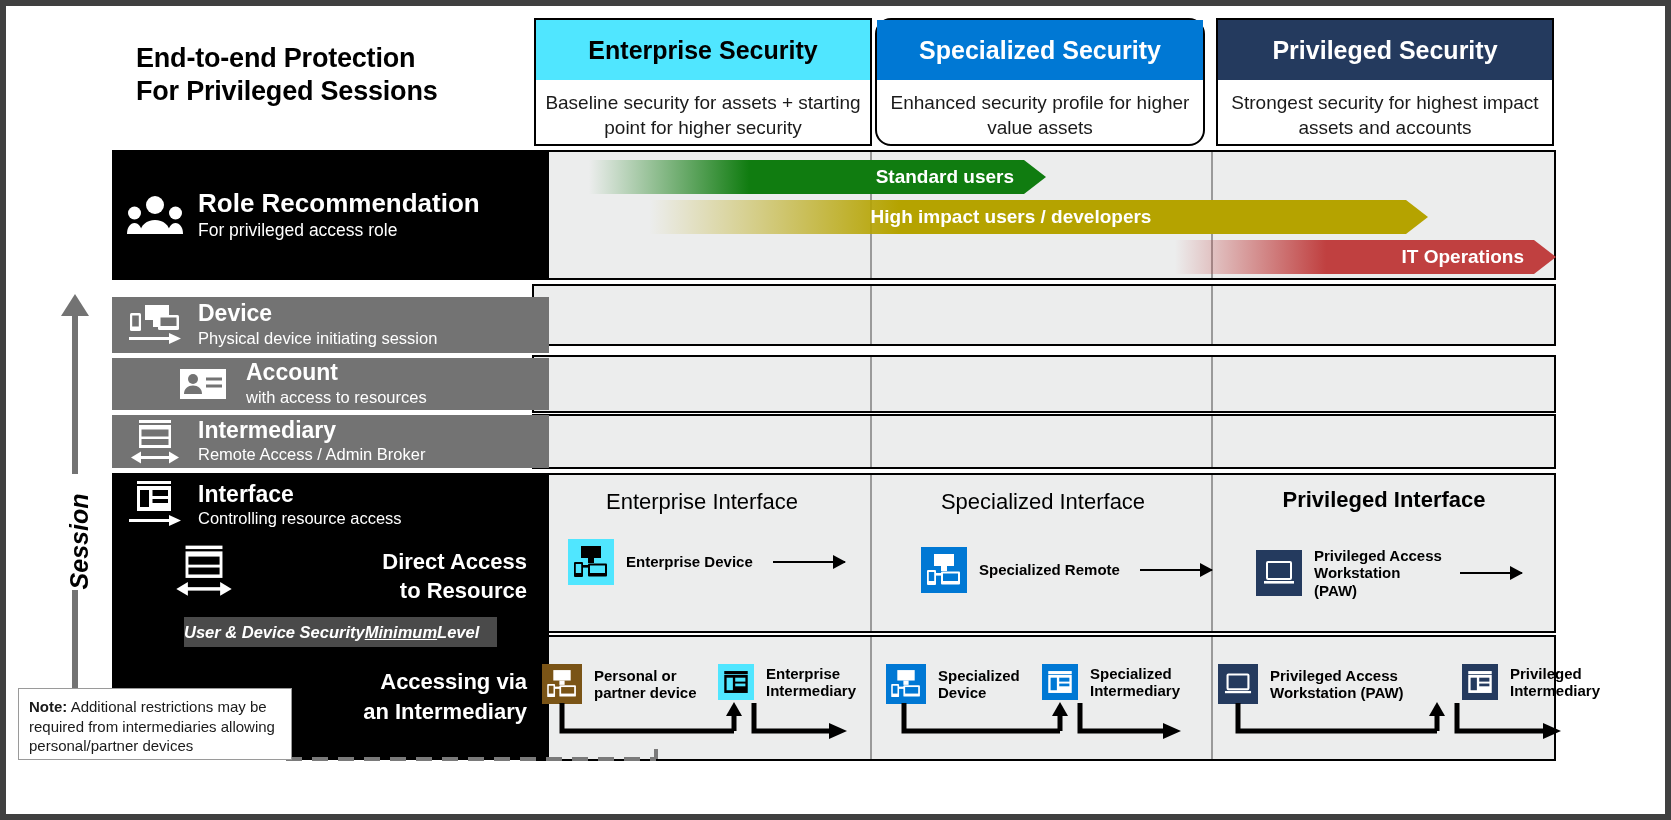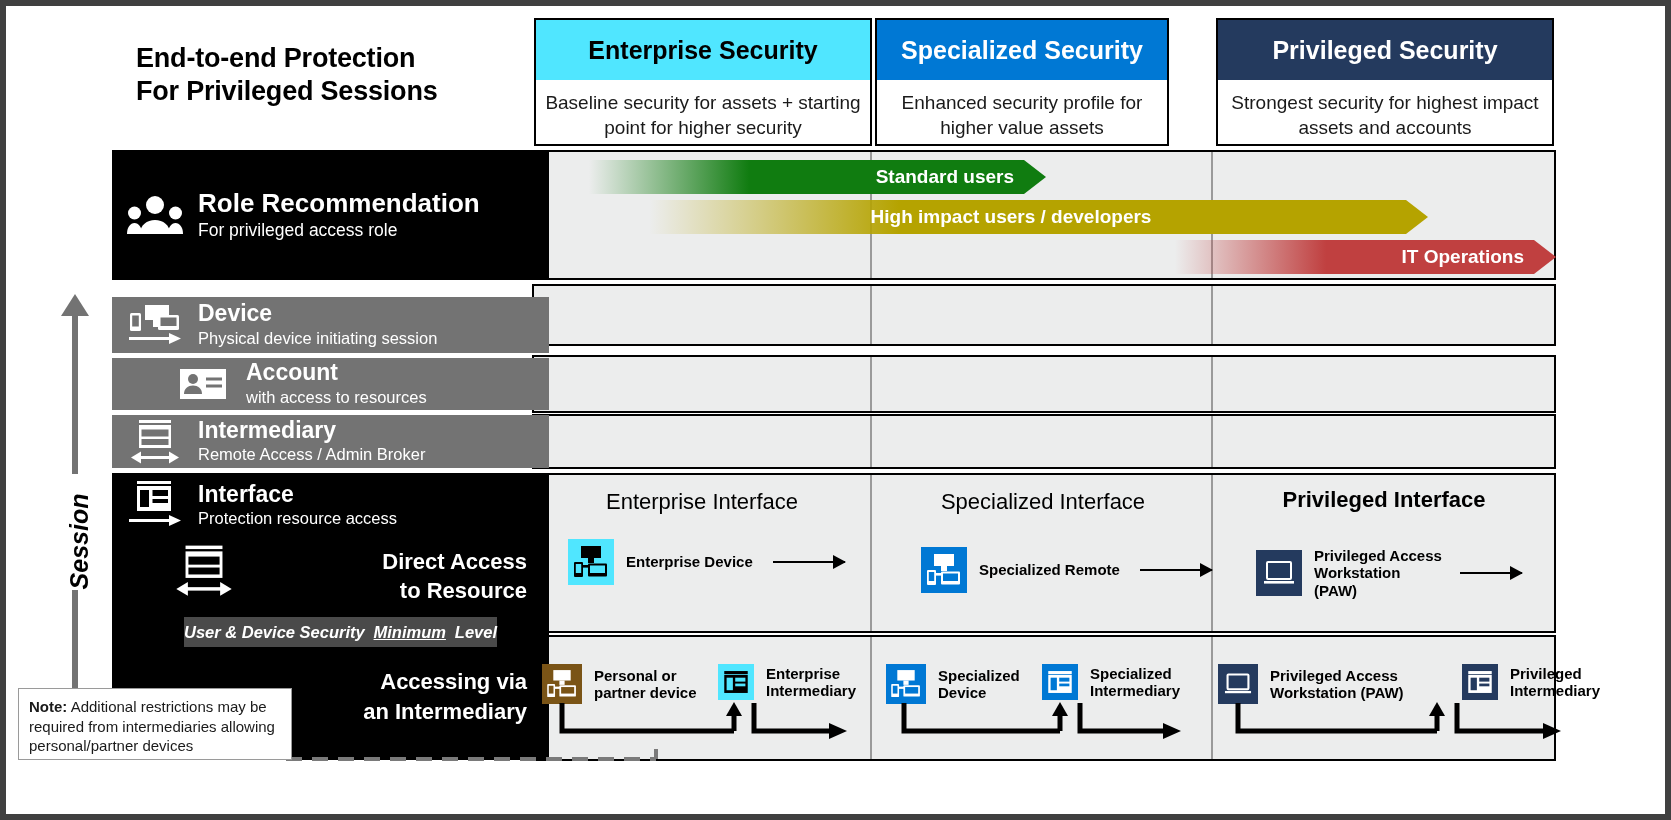--- a/index.html
+++ b/index.html
@@ -51,21 +51,21 @@
   .devrow{display:flex;align-items:center;gap:12px;}
   .devicon{width:46px;height:46px;flex:none;position:relative;}
   .devlabel{font-size:15px;font-weight:bold;color:#000;line-height:1.15;}
   .arrowline{position:relative;height:2px;background:#000;}
   .arrowline::after{content:"";position:absolute;right:-1px;top:-6px;
       border-left:13px solid #000;border-top:7px solid transparent;border-bottom:7px solid transparent;}
 
   
   #minlevel{left:178px;top:611px;width:313px;height:30px;background:#4a4a4a;
             color:#fff;font-size:16.5px;font-style:italic;font-weight:bold;
-            display:flex;align-items:center;justify-content:space-between;}
+            display:flex;align-items:center;justify-content:flex-start;}
   #minlevel u{text-decoration:underline;}
 
   
   #note{left:12px;top:682px;width:274px;height:72px;background:#fff;border:1px solid #9a9a9a;
         padding:8px 10px;font-size:15px;color:#1a1a1a;line-height:1.3;}
   #note b{font-weight:bold;}
 
   .blackbox{background:#000;}
   .greybox{background:#737373;}
 </style>
@@ -79,21 +79,21 @@
     <div>For Privileged Sessions</div>
   </div>
 
   <div class="abs colhead" style="left:528px;width:338px;">
     <div class="chip" style="background:#50E6FF;color:#000;">
       <span>Enterprise Security</span>
     </div>
     <div class="desc">Baseline security for assets + starting point for higher security</div>
   </div>
 
-  <div class="abs colhead" style="left:869px;width:294px;">
+  <div class="abs colhead" style="left:869px;width:330px;border-radius:16px;">
     <div class="chip" style="background:#0078D4;color:#fff;">
       <span>Specialized Security</span>
     </div>
     <div class="desc">Enhanced security profile for higher value assets</div>
   </div>
 
   <div class="abs colhead" style="left:1210px;width:338px;">
     <div class="chip" style="background:#243A5E;color:#fff;">
       <span>Privileged Security</span>
     </div>
@@ -235,21 +235,21 @@
           <rect x="8" y="5" width="34" height="25" fill="#fff"></rect>
           <rect x="11" y="9" width="9" height="17" fill="#000"></rect>
           <rect x="23.5" y="9" width="15.5" height="6" fill="#000"></rect>
           <rect x="23.5" y="18" width="15.5" height="4" fill="#000"></rect>
           <rect x="0" y="38" width="42" height="3" fill="#fff"></rect>
           <polygon points="40,34 52,39.5 40,45" fill="#fff"></polygon>
         </svg>
       </div>
       <div class="txt" style="color:#fff;">
         <div class="t1" style="font-size:23px;font-weight:bold;line-height:1.12;">Interface</div>
-        <div class="t2" style="font-size:16.5px;margin-top:2px;">Protection resource access</div>
+        <div class="t2" style="font-size:16.5px;margin-top:2px;">Controlling resource access</div>
       </div>
     </div>
 
     <div style="position:absolute;left:62px;top:72px;width:90px;">
       <svg width="60" height="52" viewBox="0 0 52 44">
         <rect x="10" y="0" width="32" height="3" fill="#fff"></rect>
         <rect x="10" y="5" width="32" height="23" fill="#fff"></rect>
         <rect x="12.5" y="9.5" width="27" height="7" fill="#000"></rect>
         <rect x="12.5" y="19" width="27" height="6" fill="#000"></rect>
         <rect x="8" y="36" width="36" height="3" fill="#fff"></rect>

